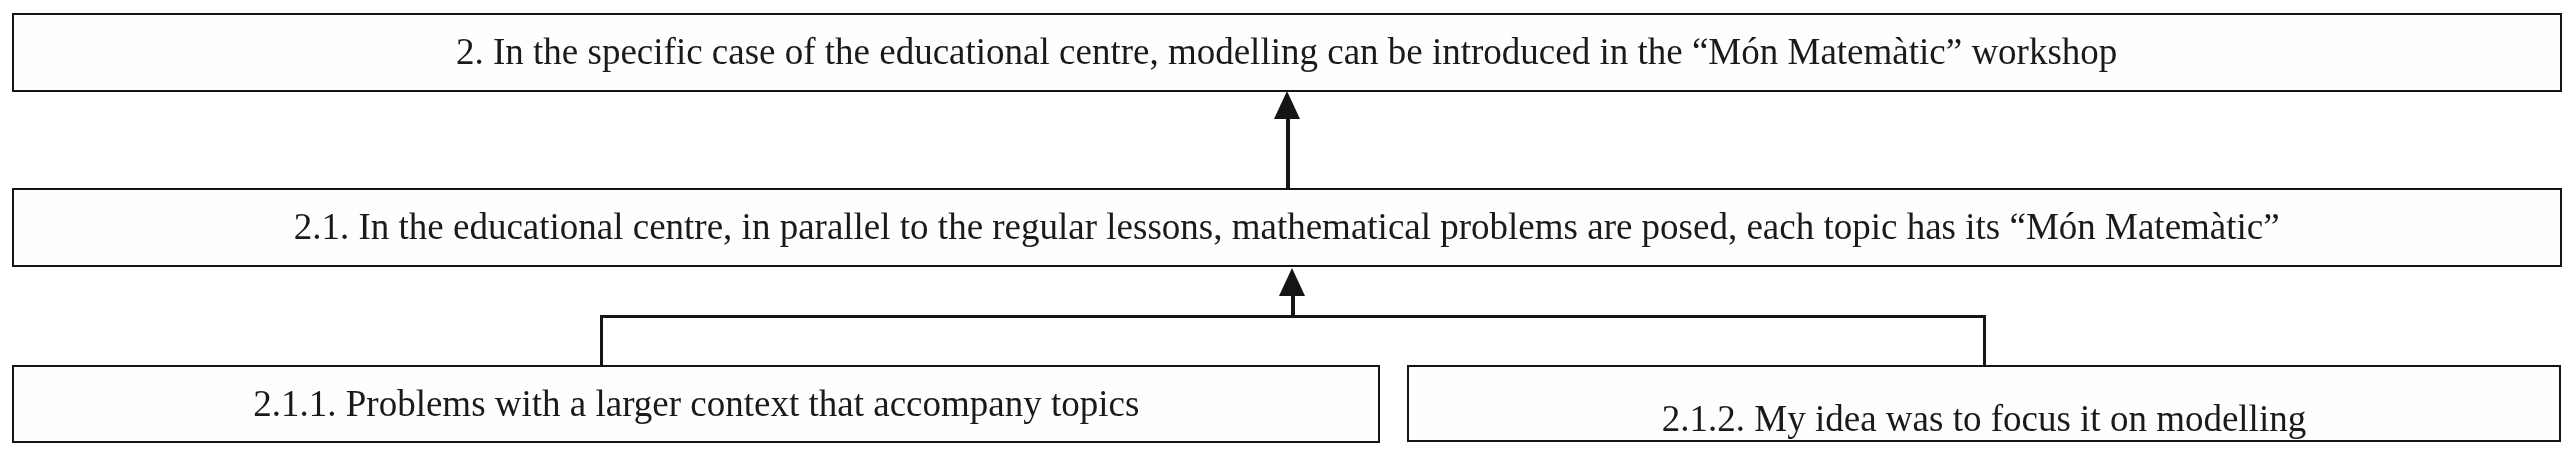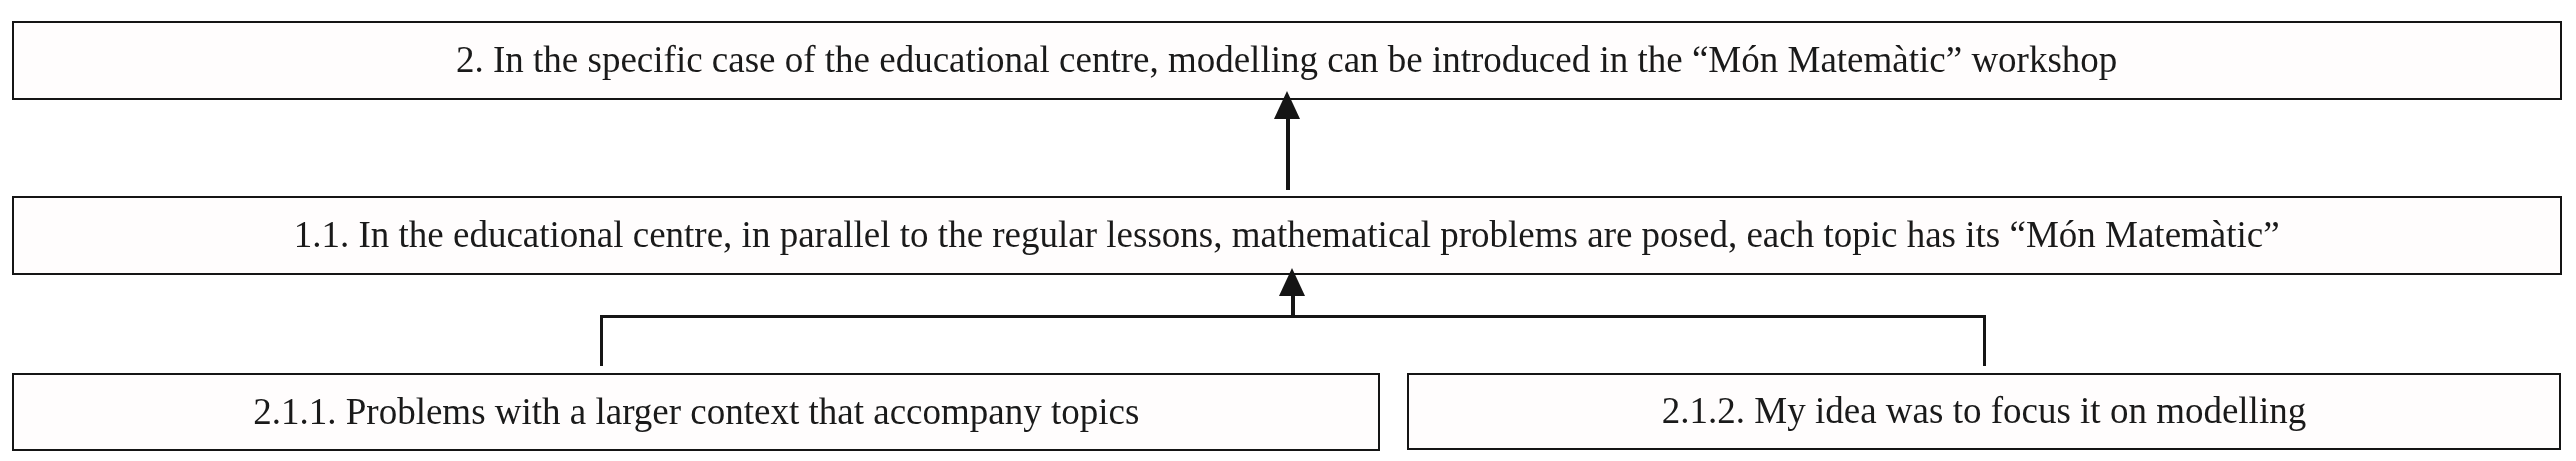--- a/index.html
+++ b/index.html
@@ -17,26 +17,25 @@
     border: 2.9px solid #151515;
     background: #fffdfd;
     display: flex;
     align-items: center;
     justify-content: center;
     text-align: center;
     font-size: 37px;
     line-height: 1.1;
     padding: 0 6px;
     white-space: nowrap;
-    margin-top: 8px;
   }
   #box-2   { left: 11.7px;   top: 13px;  width: 2550px; height: 79px; }
   #box-21  { left: 11.7px;   top: 188px; width: 2550px; height: 79px; }
   #box-211 { left: 12.3px;   top: 365px; width: 1368px; height: 78px; }
-  #box-212 { left: 1407px; top: 365px; width: 1154px; height: 77px; }
+  #box-212 { left: 1407px; top: 365px; width: 1154px; height: 77px; align-items: flex-end; }
 
   .line { position: absolute; background: #151515; }
   #arrow1-shaft { left: 1286px; top: 117px; width: 3.5px; height: 73px; }
   #arrow2-shaft { left: 1291px; top: 292px; width: 3.5px; height: 24.6px; }
   #connector-h       { left: 600px; top: 315px; width: 1386px; height: 2.9px; }
   #connector-v-left  { left: 600px; top: 315px; width: 2.9px;  height: 51px; }
   #connector-v-right { left: 1983px; top: 315px; width: 2.9px;  height: 51px; }
 
   .arrowhead-up {
     position: absolute;
@@ -51,21 +50,21 @@
 </head>
 <body>
 
 <div id="canvas">
 
   <div class="node" id="box-2">
     <span>2. In the specific case of the educational centre, modelling can be introduced in the “Món Matemàtic” workshop</span>
   </div>
 
   <div class="node" id="box-21">
-    <span>1.1. In the educational centre, in parallel to the regular lessons, mathematical problems are posed, each topic has its “Món Matemàtic”</span>
+    <span>2.1. In the educational centre, in parallel to the regular lessons, mathematical problems are posed, each topic has its “Món Matemàtic”</span>
   </div>
 
   <div class="node" id="box-211">
     <span>2.1.1. Problems with a larger context that accompany topics</span>
   </div>
 
   <div class="node" id="box-212">
     <span>2.1.2. My idea was to focus it on modelling</span>
   </div>
 

